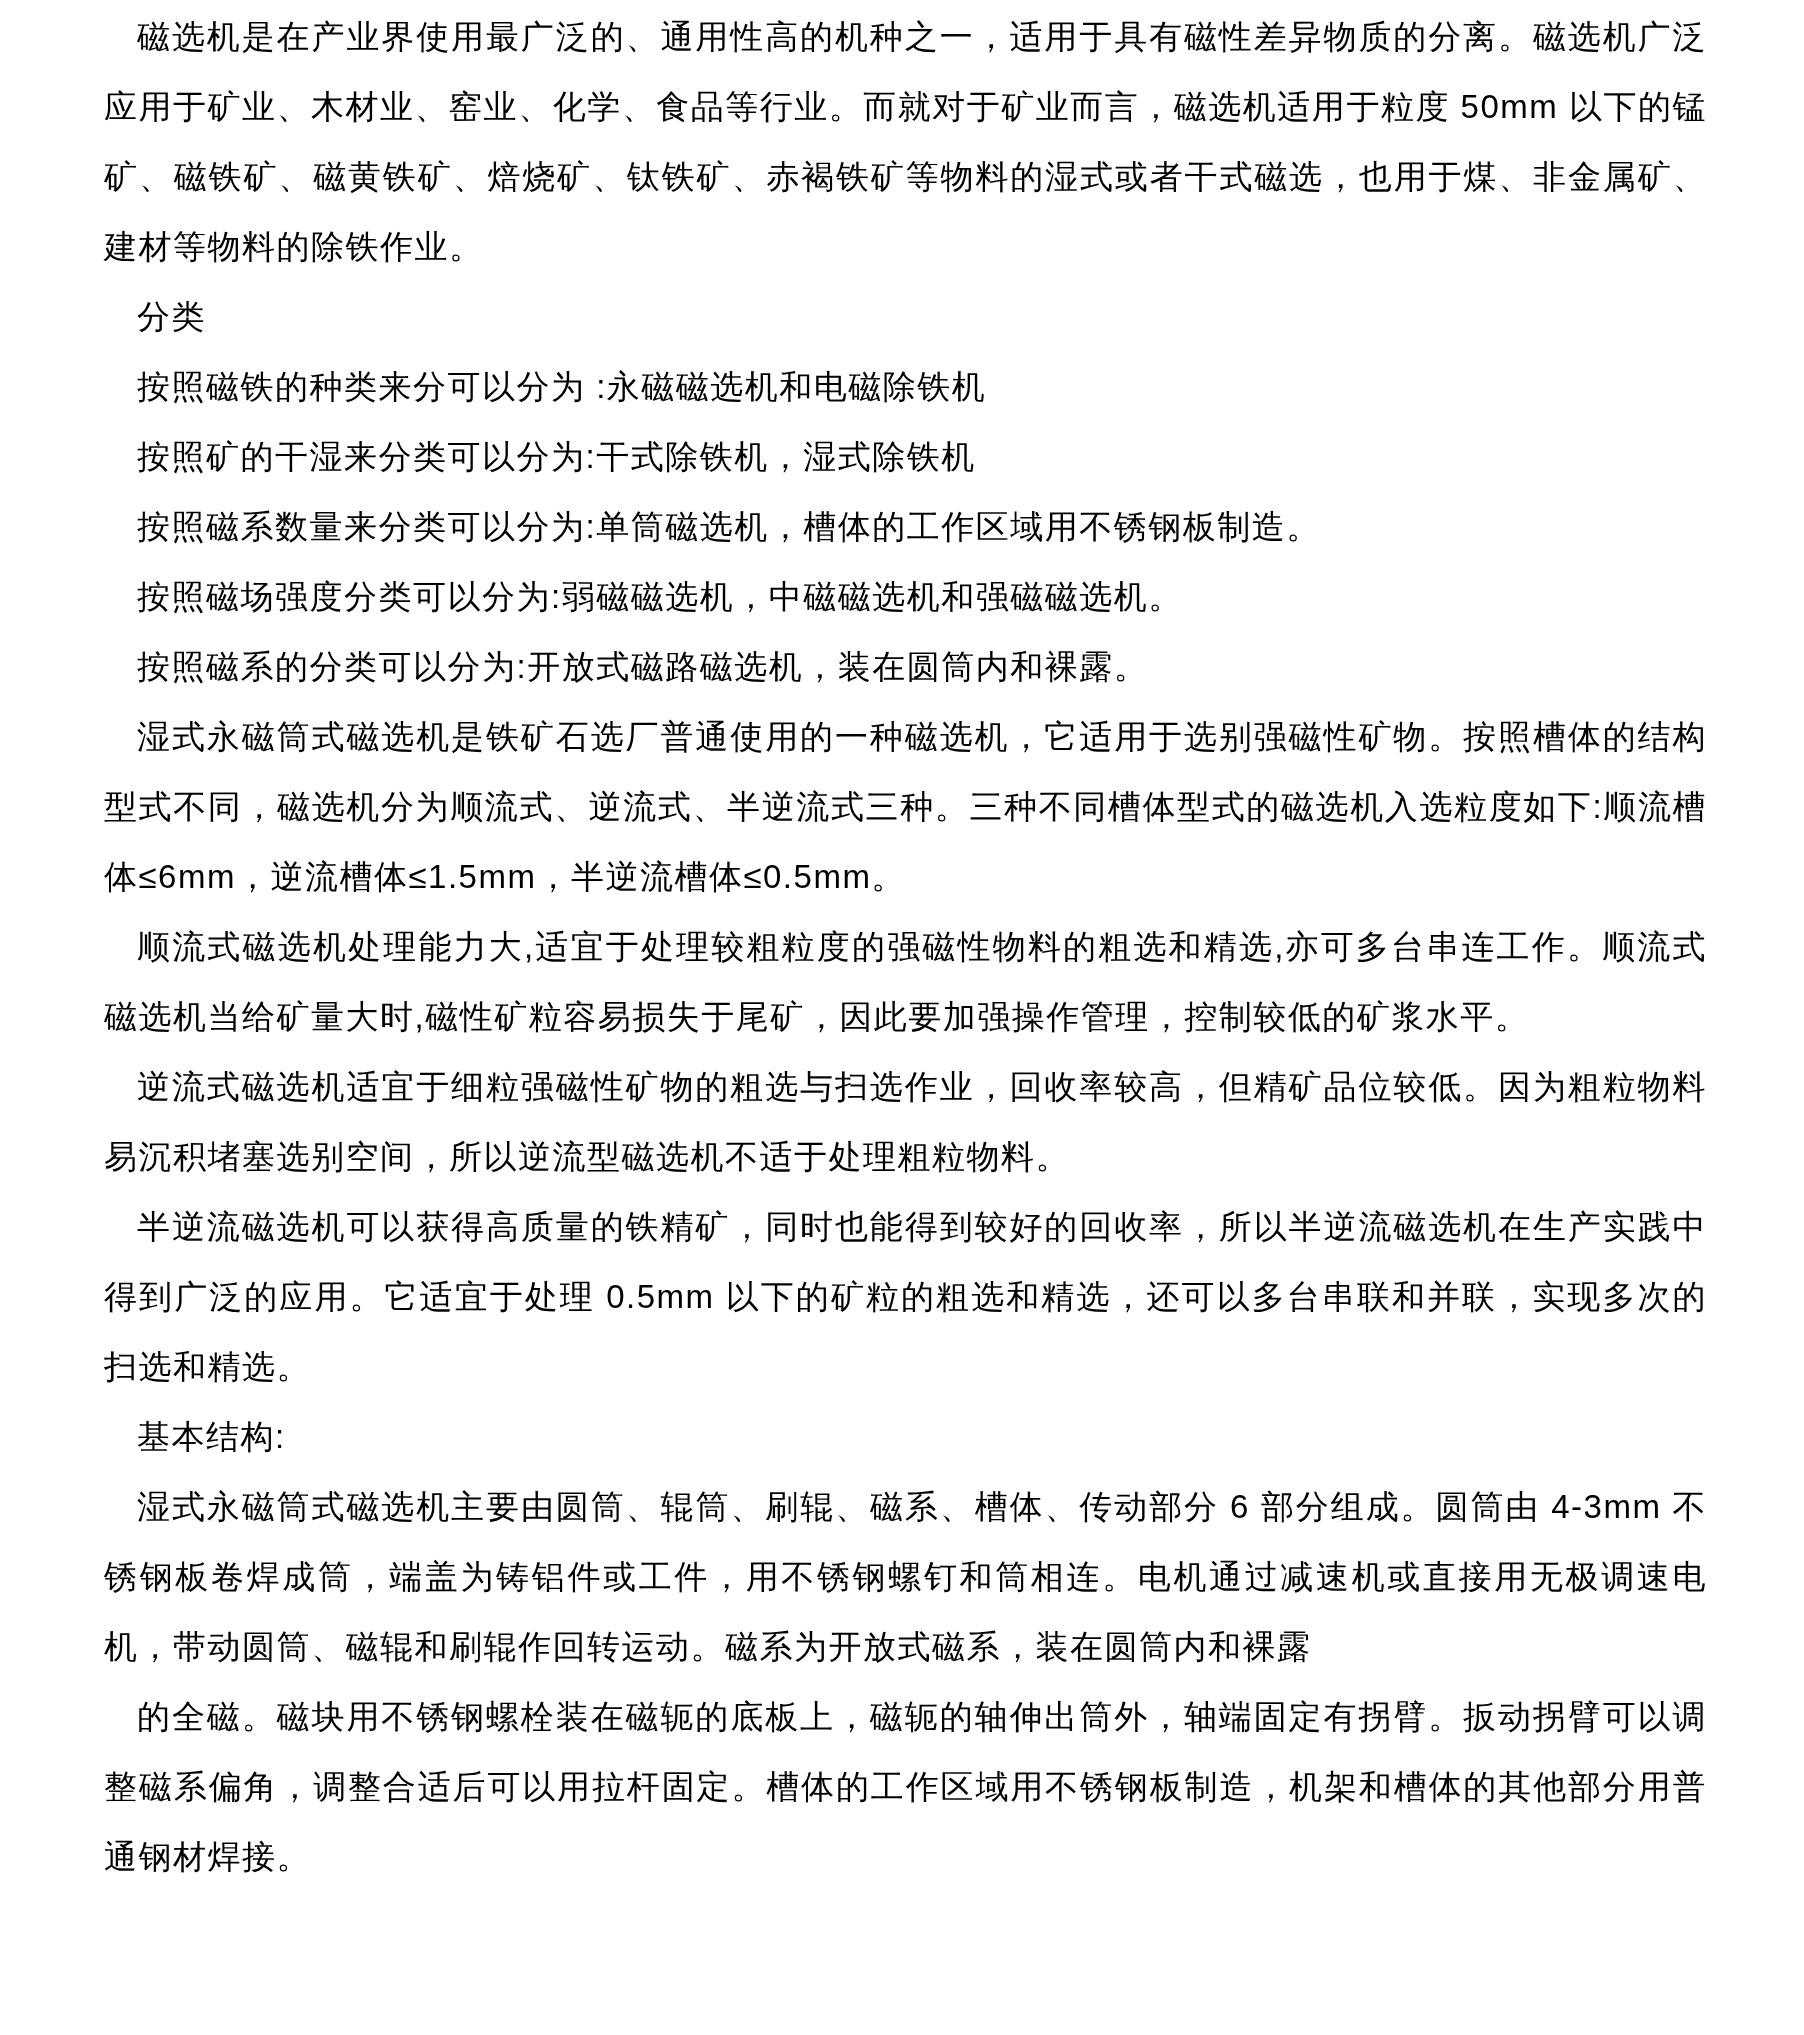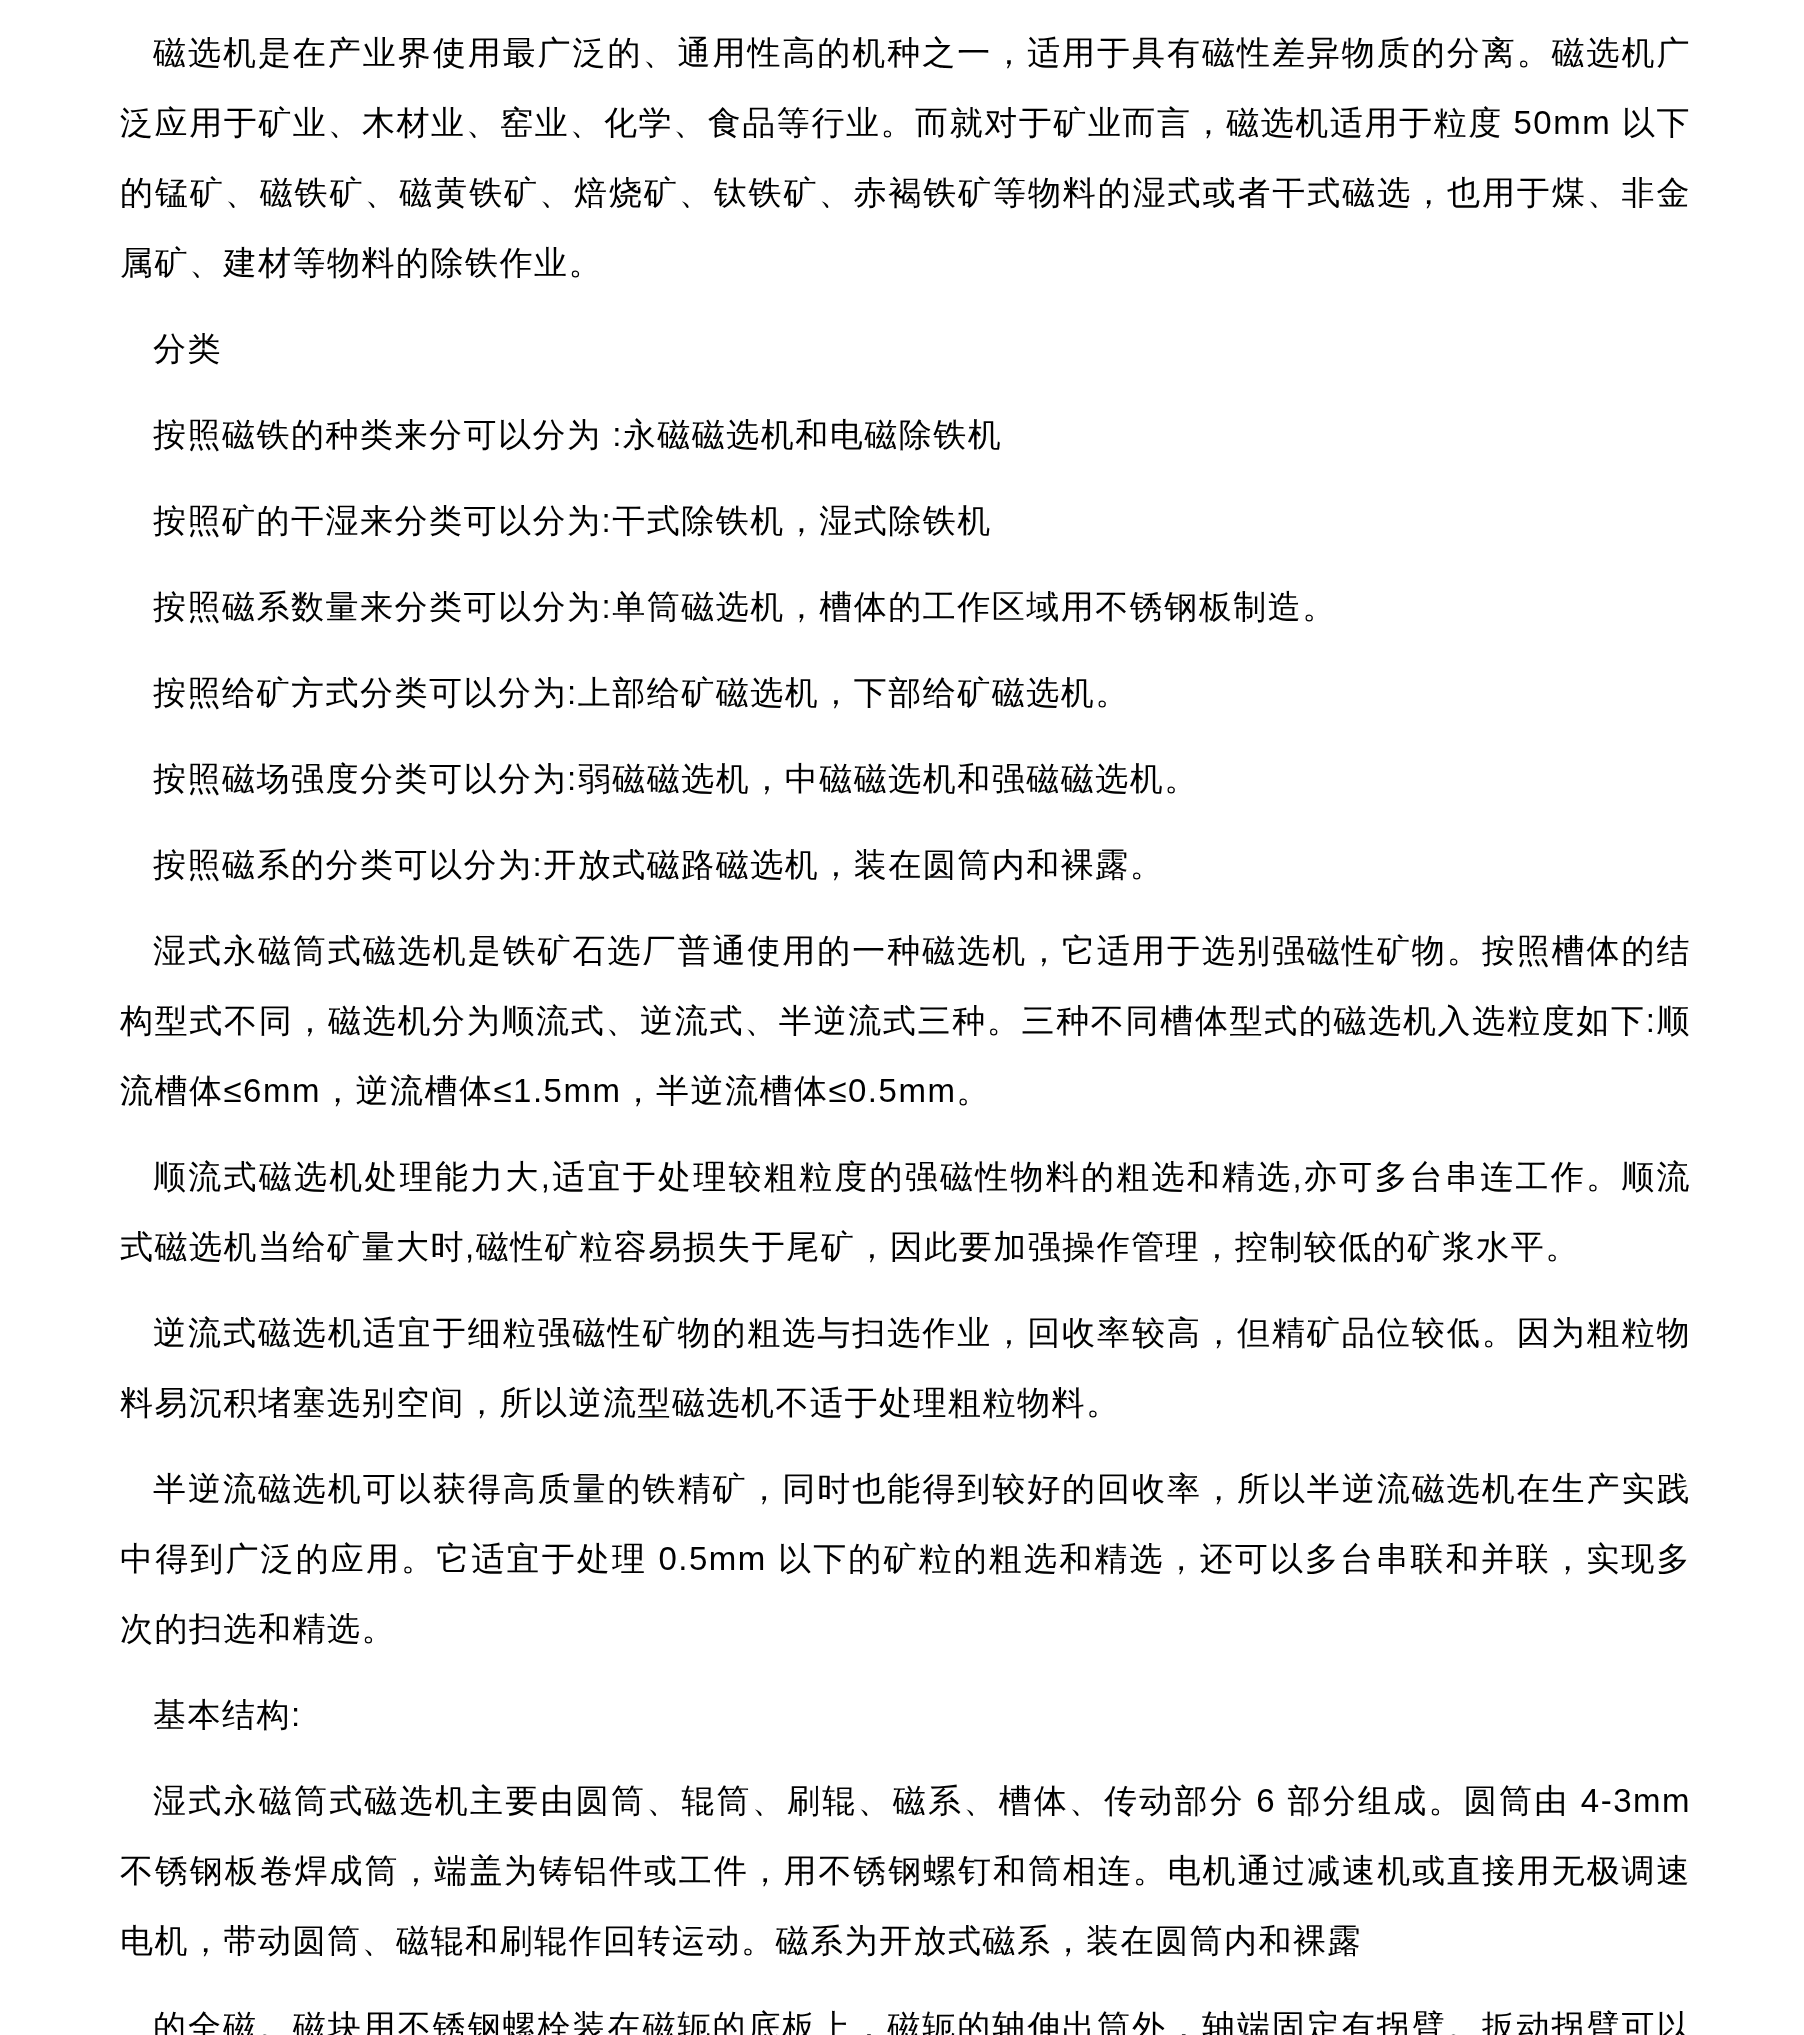--- a/index.html
+++ b/index.html
@@ -14,40 +14,39 @@
     box-sizing: border-box;
     background: #ffffff;
     color: #000000;
     padding: 1.5px 98px 29px 104px;
     font-family: "Liberation Sans", "DejaVu Sans", sans-serif;
     font-size: 33px;
     line-height: 70px;
     font-weight: 500;
   }
   .para {
-    margin: 16px;
+    margin: 0;
     padding: 0;
     text-indent: 1em;
     text-align: justify;
     text-justify: inter-character;
     word-break: break-all;
     overflow-wrap: anywhere;
     letter-spacing: 1.5px;
   }
 </style>
 </head>
 <body>
 
 <div class="page">
   <p class="para">磁选机是在产业界使用最广泛的、通用性高的机种之一，适用于具有磁性差异物质的分离。磁选机广泛应用于矿业、木材业、窑业、化学、食品等行业。而就对于矿业而言，磁选机适用于粒度 50mm 以下的锰矿、磁铁矿、磁黄铁矿、焙烧矿、钛铁矿、赤褐铁矿等物料的湿式或者干式磁选，也用于煤、非金属矿、建材等物料的除铁作业。</p>
   <p class="para">分类</p>
   <p class="para">按照磁铁的种类来分可以分为 :永磁磁选机和电磁除铁机</p>
   <p class="para">按照矿的干湿来分类可以分为:干式除铁机，湿式除铁机</p>
   <p class="para">按照磁系数量来分类可以分为:单筒磁选机，槽体的工作区域用不锈钢板制造。</p>
-  <p class="para">按照给矿方式分类可以分为:上部给矿磁选机，下部给矿磁选机。</p>
   <p class="para">按照磁场强度分类可以分为:弱磁磁选机，中磁磁选机和强磁磁选机。</p>
   <p class="para">按照磁系的分类可以分为:开放式磁路磁选机，装在圆筒内和裸露。</p>
   <p class="para">湿式永磁筒式磁选机是铁矿石选厂普通使用的一种磁选机，它适用于选别强磁性矿物。按照槽体的结构型式不同，磁选机分为顺流式、逆流式、半逆流式三种。三种不同槽体型式的磁选机入选粒度如下:顺流槽体≤6mm，逆流槽体≤1.5mm，半逆流槽体≤0.5mm。</p>
   <p class="para">顺流式磁选机处理能力大,适宜于处理较粗粒度的强磁性物料的粗选和精选,亦可多台串连工作。顺流式磁选机当给矿量大时,磁性矿粒容易损失于尾矿，因此要加强操作管理，控制较低的矿浆水平。</p>
   <p class="para">逆流式磁选机适宜于细粒强磁性矿物的粗选与扫选作业，回收率较高，但精矿品位较低。因为粗粒物料易沉积堵塞选别空间，所以逆流型磁选机不适于处理粗粒物料。</p>
   <p class="para">半逆流磁选机可以获得高质量的铁精矿，同时也能得到较好的回收率，所以半逆流磁选机在生产实践中得到广泛的应用。它适宜于处理 0.5mm 以下的矿粒的粗选和精选，还可以多台串联和并联，实现多次的扫选和精选。</p>
   <p class="para">基本结构:</p>
   <p class="para">湿式永磁筒式磁选机主要由圆筒、辊筒、刷辊、磁系、槽体、传动部分 6 部分组成。圆筒由 4-3mm 不锈钢板卷焊成筒，端盖为铸铝件或工件，用不锈钢螺钉和筒相连。电机通过减速机或直接用无极调速电机，带动圆筒、磁辊和刷辊作回转运动。磁系为开放式磁系，装在圆筒内和裸露</p>
   <p class="para">的全磁。磁块用不锈钢螺栓装在磁轭的底板上，磁轭的轴伸出筒外，轴端固定有拐臂。扳动拐臂可以调整磁系偏角，调整合适后可以用拉杆固定。槽体的工作区域用不锈钢板制造，机架和槽体的其他部分用普通钢材焊接。</p>
 </div>

